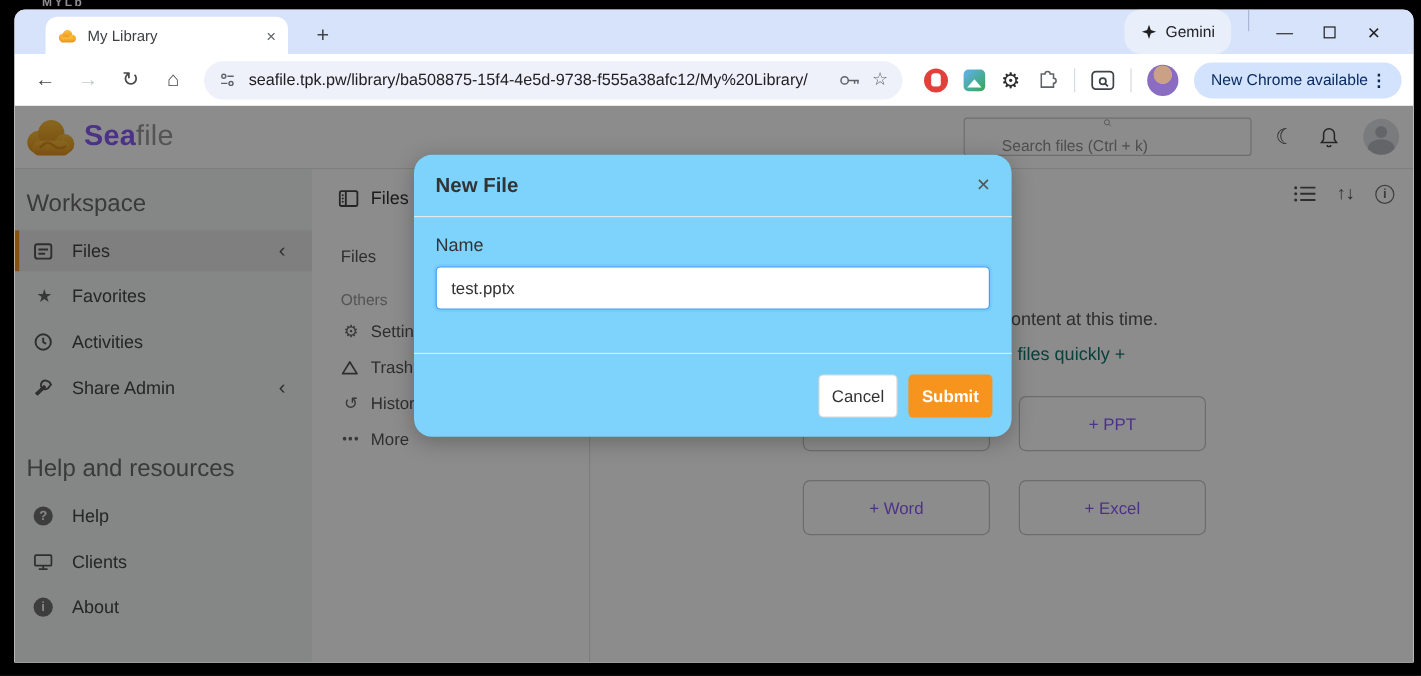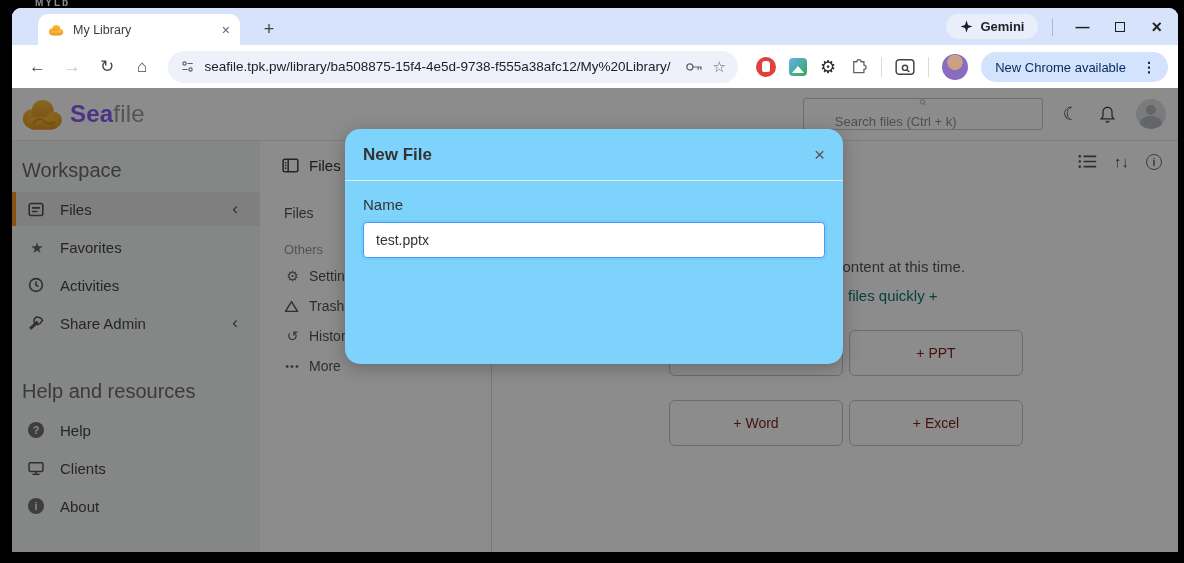--- a/index.html
+++ b/index.html
@@ -14,21 +14,21 @@
               color:#8f8f8f; font-size:10px; font-weight:bold; letter-spacing:2px; }
 
   
   .tabstrip { position:relative; height:37px; background:#d7e3fb; flex:0 0 auto; }
   .tab { position:absolute; left:26px; top:6px; width:202px; height:31px; background:#fff;
          border-radius:10px 10px 0 0; display:flex; align-items:center; padding:0 10px; gap:9px; }
   .tab-title { font-size:12.5px; color:#3c4043; flex:1; white-space:nowrap; overflow:hidden; }
   .tab-close { font-size:14px; color:#5f6368; cursor:default; line-height:1; }
   .newtab { position:absolute; left:244px; top:8px; width:26px; height:26px; display:flex;
             align-items:center; justify-content:center; font-size:18px; color:#444; }
-  .strip-right { position:absolute; right:8px; top:0; height:37px; display:flex; align-items:center; gap:14px;font-weight:bold; }
+  .strip-right { position:absolute; right:20px; top:0; height:37px; display:flex; gap:14px; }
   .gemini-pill { display:flex; align-items:center; gap:7px; background:#e9eefb; border-radius:14px;
                  padding:5px 14px; font-size:13px; color:#202124; }
   .strip-sep { width:1px; height:18px; background:#aab8d8; }
   .winctl { display:flex; align-items:center; gap:26px; padding:0 8px; }
   .winctl span { color:#1f1f1f; font-size:14px; line-height:1; }
   .max-box { display:inline-block; width:10px; height:10px; border:1.5px solid #1f1f1f; }
 
   
   .toolbar { height:43px; background:#fff; display:flex; align-items:center; padding:0 10px; gap:4px; flex:0 0 auto; }
   .nav-btn { width:32px; height:32px; display:flex; align-items:center; justify-content:center;
@@ -42,21 +42,21 @@
   .tb-sep { width:1px; height:20px; background:#d7dade; }
   .ext-red { width:20px; height:20px; border-radius:50%; background:#e2403a; position:relative; }
   .ext-red::after { content:""; position:absolute; left:6px; top:4px; width:8px; height:11px;
                     background:#fff; border-radius:3px 3px 2px 2px; }
   .ext-img { width:18px; height:18px; border-radius:4px; background:linear-gradient(135deg,#63b0f2 0%,#34a853 100%); position:relative; }
   .ext-img::after { content:""; position:absolute; left:3px; bottom:3px; border-left:6px solid transparent;
                     border-right:6px solid transparent; border-bottom:7px solid #fff; }
   .ext-gear { font-size:18px; color:#2d2d2d; line-height:1; }
   .chrome-avatar { width:26px; height:26px; border-radius:50%;
                    background:radial-gradient(circle at 50% 32%, #caa184 0 34%, #8a6cc0 36% 100%); }
-  .chrome-pill { display:flex; align-items:flex-end; gap:16px; background:#d3e3fd; border-radius:16px;
+  .chrome-pill { display:flex; align-items:center; gap:2px; background:#d3e3fd; border-radius:16px;
                  padding:7px 12px 7px 14px; font-size:13px; color:#06285e; white-space:nowrap; }
   .chrome-pill .dots { color:#06285e; font-size:14px; font-weight:bold; }
 
   
   .page { position:relative; flex:1; background:#fff; overflow:hidden; }
   .sf-header { position:absolute; left:0; top:0; right:0; height:53px; background:#fff;
                border-bottom:1px solid #e6e6e6; display:flex; align-items:center; padding:0 12px 0 8px; }
   .logo { display:flex; align-items:center; gap:6px; }
   .logo-text { font-size:24px; color:#9a9a9a; letter-spacing:.2px; }
   .logo-text b { color:#8b5cf6; font-weight:bold; }
@@ -91,22 +91,22 @@
   .tree-item { display:flex; align-items:center; gap:8px; padding-left:24px; height:26px;
                font-size:14px; color:#555; }
   .tree-section { padding-left:24px; font-size:13px; color:#999; margin:16px 0 6px; }
   .tree-item .ic { width:17px; color:#666; font-size:14px; line-height:1; text-align:center; }
 
   .mainpanel { position:relative; flex:1; background:#fff; }
   .main-tools { position:absolute; top:12px; right:16px; display:flex; align-items:center; gap:17px;
                 color:#555; font-size:15px; }
   .empty-l1 { position:absolute; left:343px; top:117px; font-size:15px; color:#555; white-space:nowrap; }
   .empty-l2 { position:absolute; left:356px; top:146px; font-size:15px; color:#0f766e; white-space:nowrap; }
-  .newdoc-btn { position:absolute; width:174px; height:46px; border:1px solid #c6c6c6; border-radius:6px;
-                background:#fff; font-size:14px; color:#7f1d1d; display:flex; align-items:center; justify-content:center;
+  .newdoc-btn { position:absolute; width:156px; height:46px; border:1px solid #c6c6c6; border-radius:6px;
+                background:#fff; font-size:14px; color:#8b5cf6; display:flex; align-items:center; justify-content:center;
                 font-family:"Liberation Sans", sans-serif; }
 
   .dim { position:absolute; inset:0; background:rgba(0,0,0,0.45); z-index:10; }
 
   
   .modal { position:absolute; left:333px; top:41px; width:498px; height:235px; background:#7dd3fc;
            border-radius:15px; z-index:20; box-shadow:0 4px 18px rgba(0,0,0,.25); display:flex; flex-direction:column; }
   .modal-head { height:52px; display:flex; align-items:center; padding:0 18px; border-bottom:1px solid #e7e7e7; }
   .modal-title { font-size:17px; font-weight:bold; color:#333; }
   .modal-x { margin-left:auto; font-size:19px; color:#555; line-height:1; }
@@ -407,17 +407,21 @@
 
       <div class="modal">
         <div class="modal-head">
           <span class="modal-title">New File</span>
           <span class="modal-x">×</span>
         </div>
         <div class="modal-body">
           <div class="modal-label">Name</div>
           <input class="modal-input" value="test.pptx" style="">
         </div>
+        <div class="modal-foot">
+          <button class="btn btn-cancel">Cancel</button>
+          <button class="btn btn-submit">Submit</button>
+        </div>
       </div>
 
     </div>
   </div>
 </div>
 
 </body></html>

